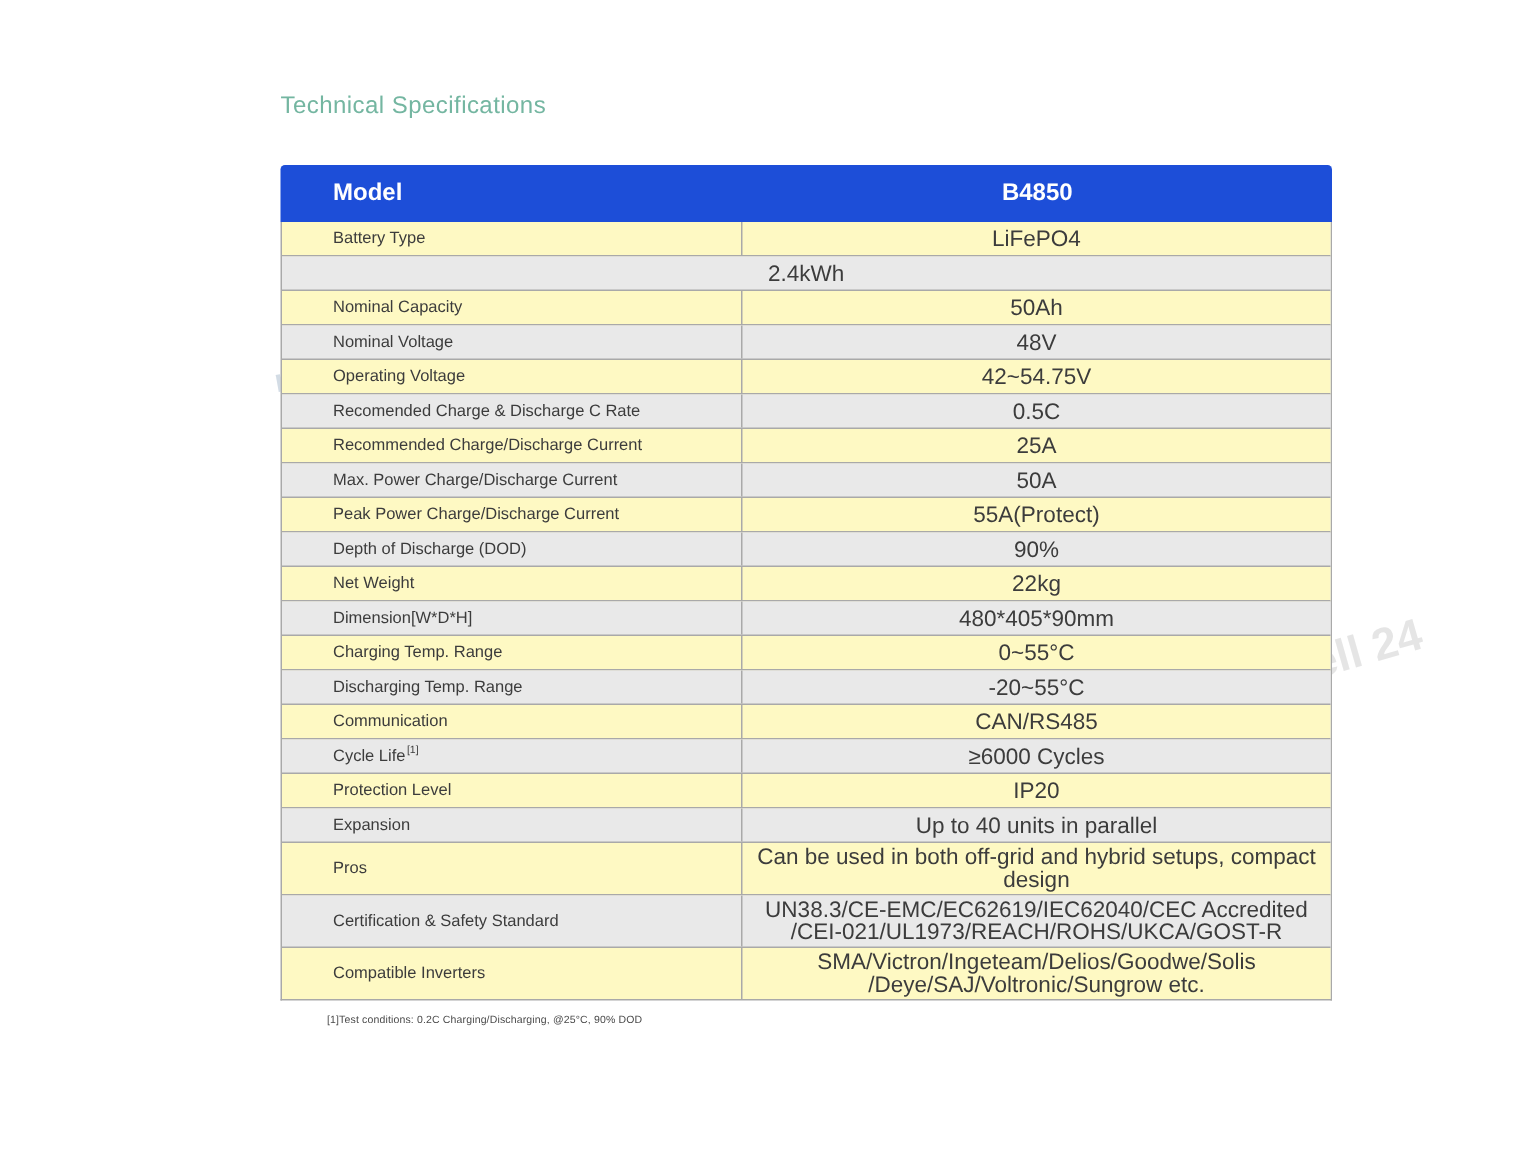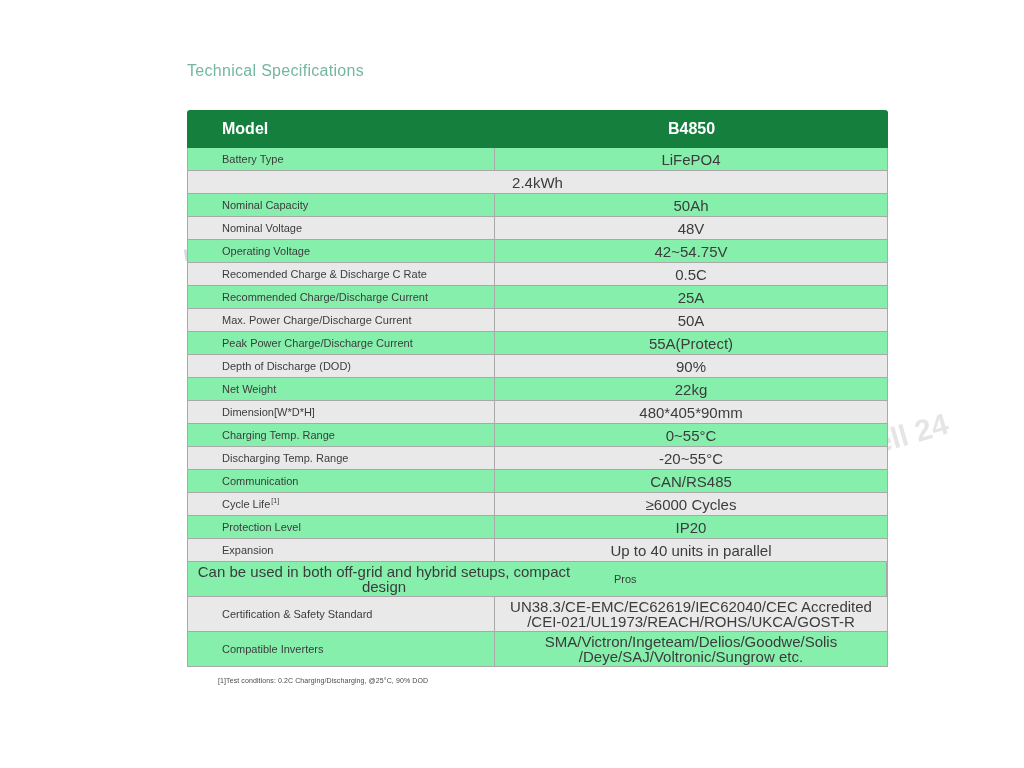--- a/index.html
+++ b/index.html
@@ -23,40 +23,40 @@
     letter-spacing: 0.3px;
   }
   .spec-table {
     position: absolute;
     left: 187px;
     top: 110px;
     width: 701px;
   }
   .thead {
     height: 38px;
-    background: #15803d;
+    background: #1d4ed8;
     border-radius: 3px 3px 0 0;
     display: flex;
     align-items: center;
     color: #ffffff;
     font-weight: bold;
     font-size: 16px;
   }
   .th-label { width: 308px; padding-left: 35px; }
   .th-value { width: 393px; text-align: center; }
   .tbody {
     border: 1px solid #a9a9a9;
     border-top: none;
     background: #ffffff;
   }
   .row {
     display: flex;
     min-height: 23px;
     border-bottom: 1px solid #a9a9a9;
-    background: #86efac;
+    background: #fef9c3;
   }
   .row:last-child { border-bottom: none; }
   .row.alt { background: #e9e9e9; }
   .cell.label {
     width: 307px;
     padding-left: 34px;
     display: flex;
     align-items: center;
     font-size: 11px;
     color: #3c3c3c;
@@ -238,24 +238,24 @@
           </div>
           <div class="cell value">IP20</div>
         </div>
         <div class="row alt">
           <div class="cell label">
             <span>Expansion</span>
           </div>
           <div class="cell value">Up to 40 units in parallel</div>
         </div>
         <div class="row">
+          <div class="cell label">
+            <span>Pros</span>
+          </div>
           <div class="cell value">Can be used in both off-grid and hybrid setups, compact design</div>
-          <div class="cell label">
-            <span>Pros</span>
-          </div>
         </div>
         <div class="row alt">
           <div class="cell label">
             <span>Certification &amp; Safety Standard</span>
           </div>
           <div class="cell value">
             <div>UN38.3/CE-EMC/EC62619/IEC62040/CEC Accredited</div>
             <div>/CEI-021/UL1973/REACH/ROHS/UKCA/GOST-R</div>
           </div>
         </div>

